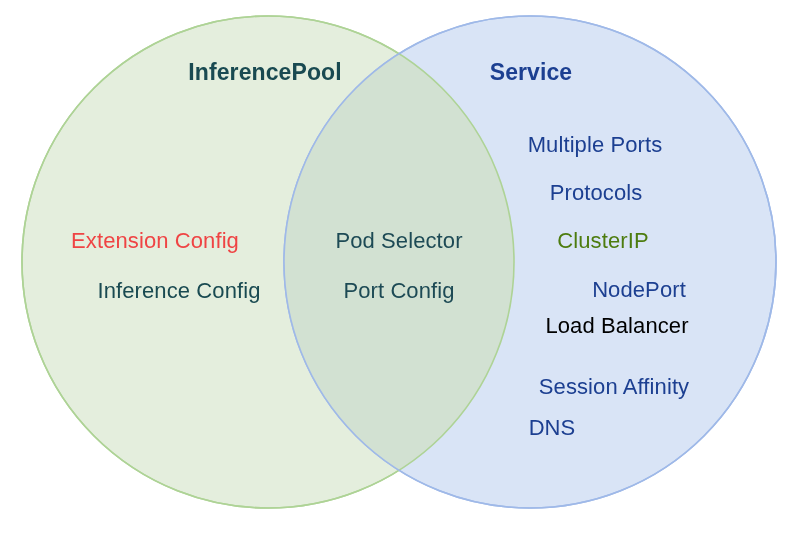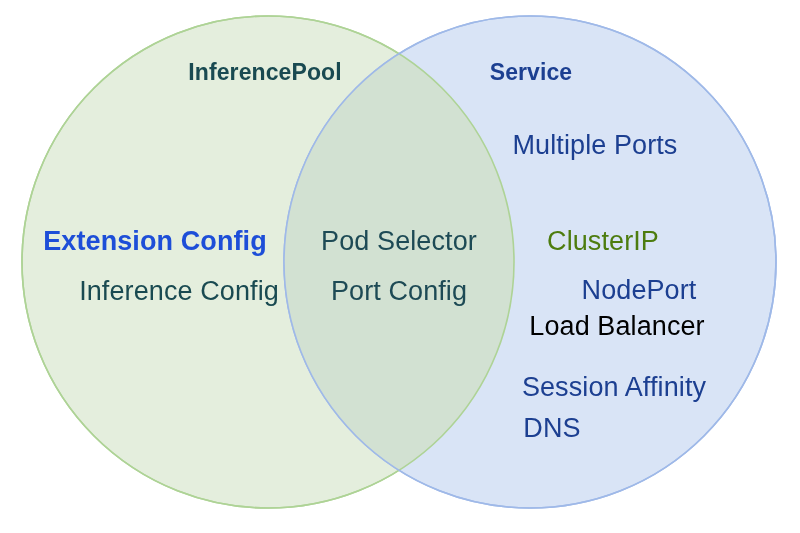--- a/index.html
+++ b/index.html
@@ -40,21 +40,21 @@
     white-space: nowrap;
     transform: translate(-50%, -50%);
     pointer-events: auto;
   }
   .title {
     font-size: 23px;
     font-weight: bold;
     letter-spacing: 0.1px;
   }
   .item {
-    font-size: 27px;
+    font-size: 22px;
     font-weight: 400;
     letter-spacing: 0.1px;
   }
   .left-text   { color: #194a51; }
   .center-text { color: #1d4a55; }
   .right-text  { color: #1c3f91; }
 </style>
 </head>
 <body>
 
@@ -78,27 +78,28 @@
     <circle id="circle-left-outline" cx="268" cy="262" r="246" fill="none" stroke="#aed396" stroke-width="1.6"></circle>
     <circle id="circle-right-outline" cx="530" cy="262" r="246" fill="none" stroke="#9fb9e8" stroke-width="1.6"></circle>
   </svg>
 
   <div class="layer-text">
 
     <div class="lbl title left-text" id="title-left" style="left: 265px; top: 72px; color: rgb(25, 74, 81);">InferencePool</div>
 
     <div class="lbl title right-text" id="title-right" style="left: 531px; top: 72px; color: rgb(28, 63, 145);">Service</div>
 
-    <div class="lbl item left-text" id="left-item-0" style="left: 155px; top: 241px; color: #1d4ed8; font-weight: bold;">Extension Config</div>
+    <div class="lbl item left-text" id="left-item-0" style="left: 155px; top: 241px; color: #ef4444;">Extension Config</div>
     <div class="lbl item left-text" id="left-item-1" style="left: 155px; top: 291px; color: rgb(25, 74, 81); margin-left: 24px;">Inference Config</div>
 
     <div class="lbl item center-text" id="mid-item-1" style="left: 399px; top: 291px; color: rgb(29, 74, 85);">Port Config</div>
     <div class="lbl item center-text" id="mid-item-0" style="left: 399px; top: 241px; color: rgb(29, 74, 85);">Pod Selector</div>
 
     <div class="lbl item right-text" id="right-item-0" style="left: 595px; top: 145px; color: rgb(28, 63, 145);">Multiple Ports</div>
+    <div class="lbl item right-text" id="right-item-1" style="left: 596px; top: 193px; color: rgb(28, 63, 145);">Protocols</div>
     <div class="lbl item right-text" id="right-item-2" style="left: 603px; top: 241px; color: #4d7c0f;">ClusterIP</div>
     <div class="lbl item right-text" id="right-item-3" style="left: 639px; top: 290px; color: rgb(28, 63, 145);">NodePort</div>
     <div class="lbl item right-text" id="right-item-4" style="left: 617px; top: 326px; color: #000000;">Load Balancer</div>
     <div class="lbl item right-text" id="right-item-5" style="left: 614px; top: 387px; color: rgb(28, 63, 145);">Session Affinity</div>
     <div class="lbl item right-text" id="right-item-6" style="left: 552px; top: 428px; color: rgb(28, 63, 145);">DNS</div>
 
   </div>
 </div>
 
 </body></html>

